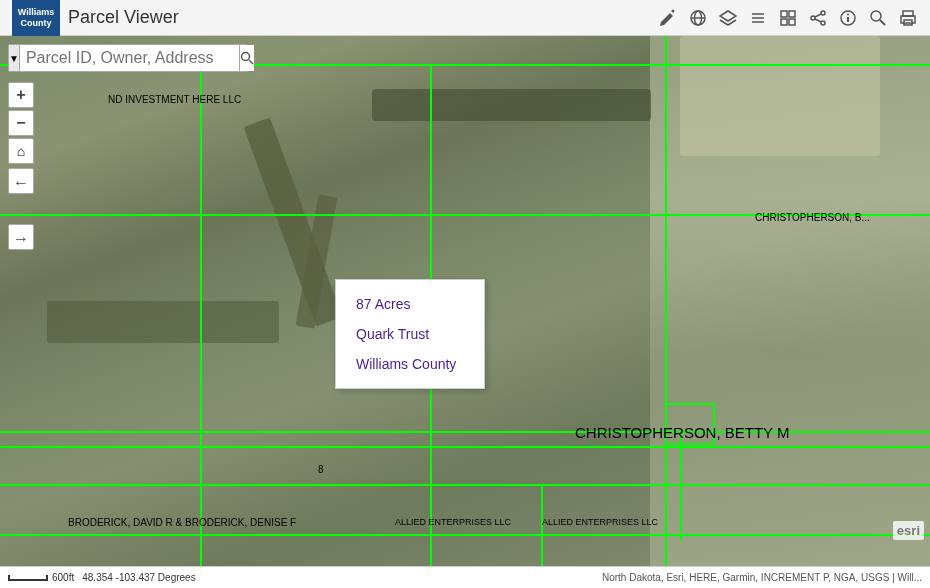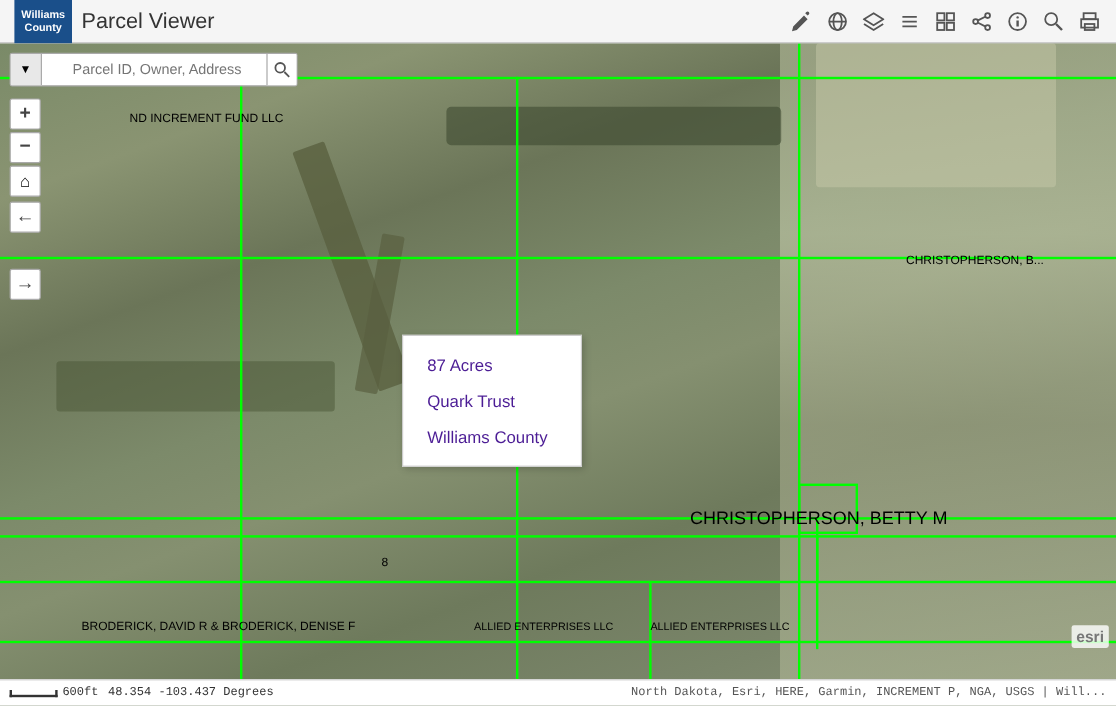--- a/index.html
+++ b/index.html
@@ -80,23 +80,22 @@
       align-items: center;
       justify-content: center;
       cursor: pointer;
       font-size: 10px;
     }
     #searchbar input {
       border: none;
       outline: none;
       flex: 1;
       padding: 0 6px;
-      font-size: 12px;
+      font-size: 16px;
       color: #3b82f6;
-      margin-left: 20px;
     }
     #searchbar .search-btn {
       width: 28px;
       height: 100%;
       background: white;
       border-left: 1px solid #aaa;
       display: flex;
       align-items: center;
       justify-content: center;
       cursor: pointer;
@@ -208,21 +207,20 @@
       position: absolute;
       bottom: 0; left: 0; right: 0;
       height: 22px;
       background: rgba(255,255,255,0.85);
       border-top: 1px solid #ccc;
       display: flex;
       align-items: center;
       font-size: 10px;
       color: #333;
       z-index: 100;
-      font-family: Liberation Mono, monospace;
     }
     #statusbar .coords {
       margin-left: 8px;
     }
     #statusbar .attribution {
       margin-left: auto;
       margin-right: 8px;
       font-size: 10px;
       color: #555;
     }
@@ -391,21 +389,21 @@
 
     <div class="parcel-line v" style="left:200px;top:28px;"></div>
     <div class="parcel-line v" style="left:430px;top:28px;"></div>
     <div class="parcel-line v" style="left:665px;top:0;"></div>
     <div class="parcel-line v" style="left:680px;top:395px;height:110px;"></div>
     <div class="parcel-line v" style="left:680px;top:410px;height:40px;"></div>
     <div class="parcel-line v" style="left:541px;top:448px;"></div>
 
     <div style="position:absolute;top:367px;left:665px;width:50px;height:42px;border:2px solid #00ff00;"></div>
 
-    <div class="map-label" style="top:58px;left:108px;">ND INCREMENT FUND LLC</div>
+    <div class="map-label" style="top:58px;left:108px;">ND INVESTMENT HERE LLC</div>
     <div class="map-label" style="top:176px;left:755px;">CHRISTOPHERSON, B...</div>
     <div class="map-label" style="top:388px;left:575px;font-size:15px;">CHRISTOPHERSON, BETTY M</div>
     <div class="map-label" style="top:428px;left:318px;">8</div>
     <div class="map-label" style="top:481px;left:68px;font-size:10px;">BRODERICK, DAVID R &amp; BRODERICK, DENISE F</div>
     <div class="map-label" style="top:481px;left:395px;font-size:9px;">ALLIED ENTERPRISES LLC</div>
     <div class="map-label" style="top:481px;left:542px;font-size:9px;">ALLIED ENTERPRISES LLC</div>
     <div class="map-label" style="top:532px;left:755px;font-size:9px;">CHRISTOP...</div>
 
   </div>
 

